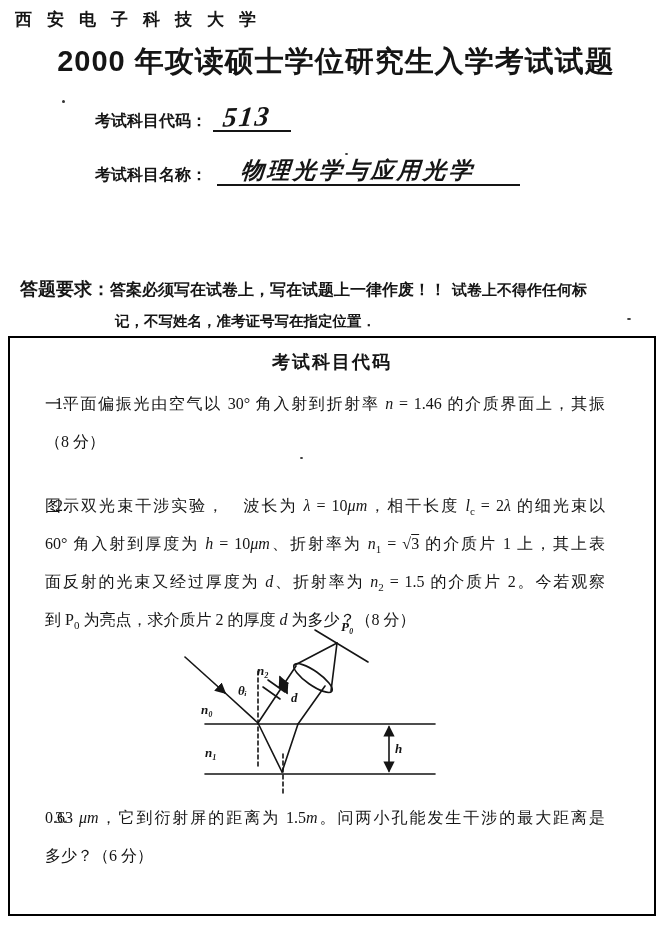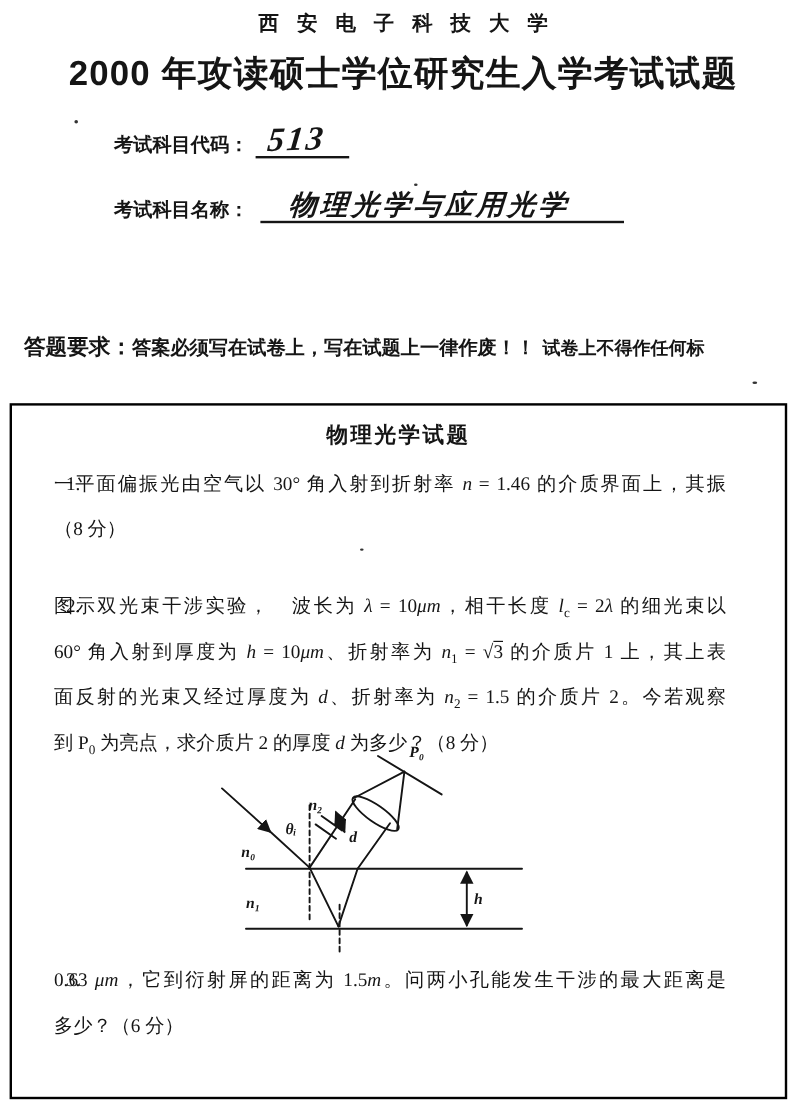--- a/index.html
+++ b/index.html
@@ -4,21 +4,21 @@
 <style>
   html,body { margin:0; padding:0; background:#e8e8e8; }
   .page {
     position:relative; width:672px; height:932px; margin:0 auto;
     background:#ffffff; color:#151515; overflow:hidden;
     font-family:"Liberation Serif","DejaVu Serif",serif;
   }
   
   .university {
     position:absolute; top:8px; left:0; width:100%;
-    text-align:center; font-size:17px; font-weight:600;
+    text-align:left; font-size:17px; font-weight:600;
     letter-spacing:15px; text-indent:15px;
   }
   .main-title {
     position:absolute; top:42px; left:0; width:100%;
     text-align:center; font-size:29px; font-weight:700; letter-spacing:1px;
     font-family:"Liberation Sans","DejaVu Sans",sans-serif;
   }
   
   .field { position:absolute; left:95px; font-size:16px; font-weight:700; white-space:nowrap; }
   .field-code { top:104px; }
@@ -80,23 +80,24 @@
   </div>
 
   <div class="field field-name">
     <span class="flabel">考试科目名称：</span><span class="blank name-blank"><span class="hand name-value">物理光学与应用光学</span></span>
   </div>
 
 
   <div class="req-line1">
     <span class="req-label">答题要求：</span><span class="req-emph">答案必须写在试卷上，写在试题上一律作废！！</span><span class="req-small">试卷上不得作任何标</span>
   </div>
+  <div class="req-line2">记，不写姓名，准考证号写在指定位置．</div>
 
   <div class="qbox">
-    <div class="section-title">物理光学试题</div>
+    <div class="section-title">考试科目代码</div>
 
     <div class="question q1">
       <span class="qnum">1.</span>
       <div class="qline j">一平面偏振光由空气以 30° 角入射到折射率 <i>n</i> = 1.46 的介质界面上，其振</div>
       <div class="qline">（8 分）</div>
     </div>
 
     <div class="question q2">
       <span class="qnum">2.</span>
       <div class="qline j">图示双光束干涉实验，　波长为 <i>λ</i> = 10<i>μm</i>，相干长度 <i>l</i><sub>c</sub> = 2<i>λ</i> 的细光束以</div>

